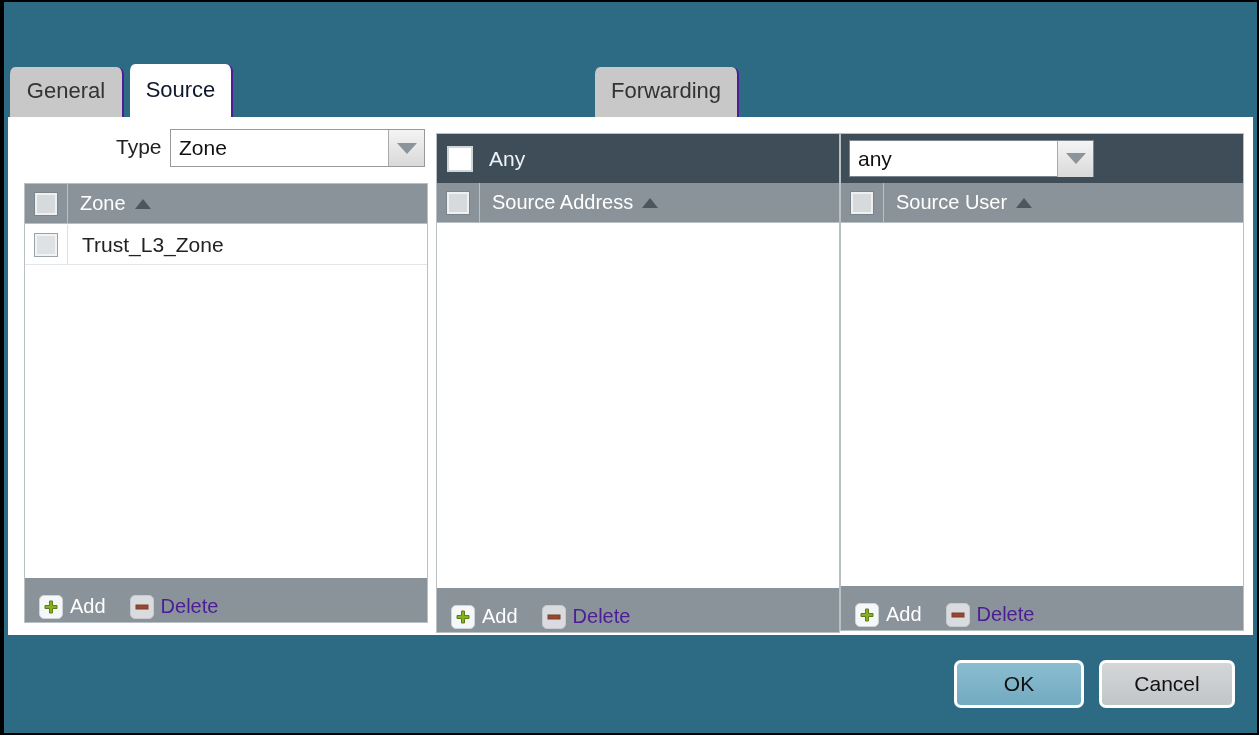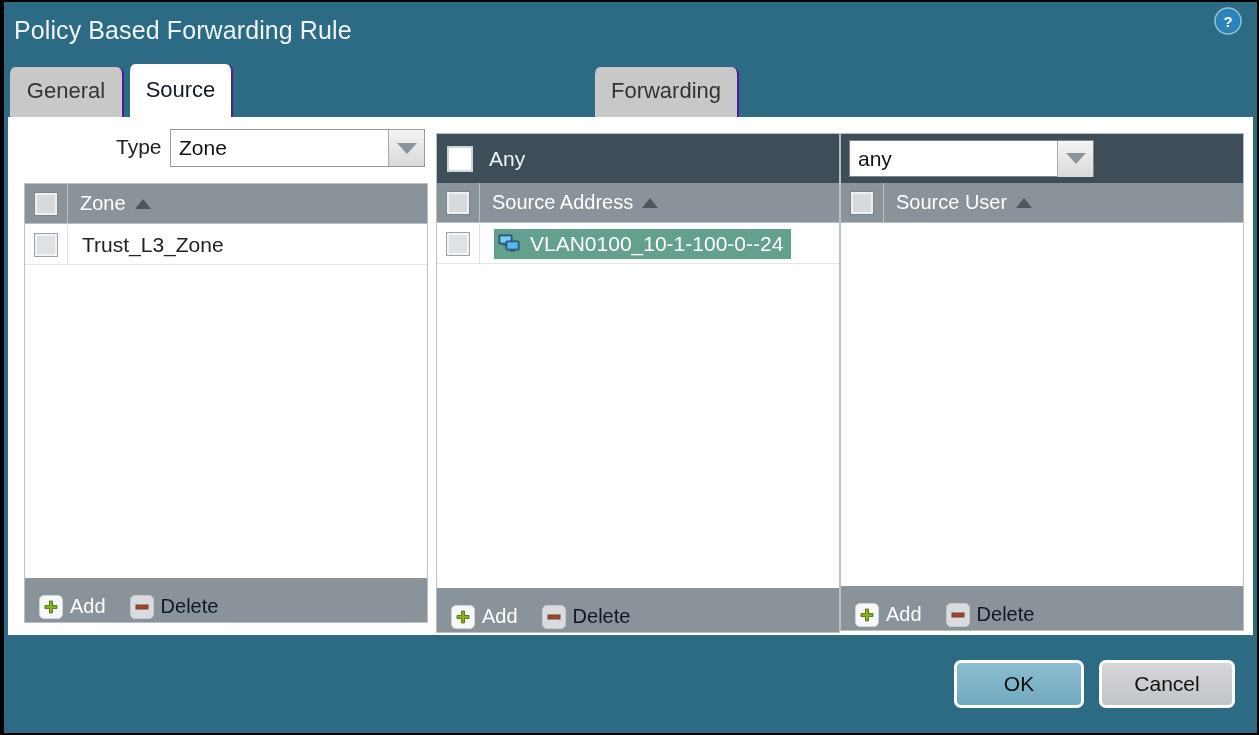--- a/index.html
+++ b/index.html
@@ -198,21 +198,21 @@
     position: absolute; left: 0; bottom: 0;
     width: 100%; height: 44px;
     background: #8a939a;
     display: flex; align-items: center;
   }
   .fbtn {
     display: flex; align-items: center; gap: 7px;
     margin-left: 14px;
     font-size: 20px; color: #fff; margin-top: 13px;
   }
-  .fbtn.disabled { color: #0f172a; margin-left: 24px; }
+  .fbtn.disabled { color: #4c1d95; margin-left: 24px; }
   .plus-ic, .minus-ic {
     width: 24px; height: 24px;
     border-radius: 5px;
     display: flex; align-items: center; justify-content: center;
   }
   .plus-ic { background: #f6f7f8; border: 1px solid #cfd4d8; }
   .minus-ic { background: #e7e8ea; border: 1px solid #cfd4d8; opacity: .85; }
   .plus-ic svg, .minus-ic svg { display: block; }
   
   .negate {
@@ -240,30 +240,20 @@
     cursor: pointer;
   }
   #ok-btn     { right: 173px; background: linear-gradient(#8bbdd0, #72aac1); }
   #cancel-btn { right: 22px;  background: linear-gradient(#d4d6d8, #c2c5c8); width: 136px; }
 </style>
 </head>
 <body>
 
 <div class="dialog">
 
-  <div class="titlebar">
-    <div class="title-text">Policy Based Forwarding Rule</div>
-    <div class="help-icon">
-      <svg width="28" height="28" viewBox="0 0 28 28">
-        <circle cx="14" cy="14" r="13" fill="#2f7fb0" stroke="#8fc4de" stroke-width="1.5"></circle>
-        <circle cx="14" cy="14" r="10" fill="#2b84bb"></circle>
-        <text x="14" y="20" font-size="15" font-family="Liberation Sans, sans-serif" fill="#ffffff" text-anchor="middle" font-weight="bold">?</text>
-      </svg>
-    </div>
-  </div>
 
   <div class="tabrow">
     <div class="tab" id="tab0">General</div>
     <div class="tab active" id="tab1">Source</div>
     <div class="tab" id="tab3">Forwarding</div>
   </div>
 
   <div class="content">
 
     <div class="type-label">Type</div>
@@ -316,39 +306,20 @@
         <div class="lbl">Any</div>
       </div>
       <div class="col-head" style="top:49px">
         <div class="cb"></div>
         <div class="sep"></div>
         <div class="lbl">
           <span>Source Address</span>
           <span class="sort-up"></span>
         </div>
       </div>
-      <div class="rows" style="top:90px">
-        <div class="row">
-          <div class="cb"></div>
-          <div class="sep"></div>
-          <div class="cell selected">
-            <span class="net-icon">
-              <svg width="24" height="20" viewBox="0 0 24 20">
-                <rect x="1" y="1" width="13" height="9" rx="1" fill="#2f6f9c" stroke="#1d4a6c" stroke-width="1"></rect>
-                <rect x="2.4" y="2.4" width="10.2" height="6.2" fill="#7fc9ef"></rect>
-                <rect x="5" y="10.2" width="5" height="1.6" fill="#35627f"></rect>
-                <rect x="8" y="7" width="13" height="9" rx="1" fill="#2f6f9c" stroke="#1d4a6c" stroke-width="1"></rect>
-                <rect x="9.4" y="8.4" width="10.2" height="6.2" fill="#5bb7e8"></rect>
-                <rect x="12" y="16.2" width="5" height="1.6" fill="#35627f"></rect>
-              </svg>
-            </span>
-            <span>VLAN0100_10-1-100-0--24</span>
-          </div>
-        </div>
-      </div>
       <div class="footer">
         <div class="fbtn">
           <span class="plus-ic">
             <svg width="16" height="16" viewBox="0 0 16 16">
                 <path d="M6.5 2h3v4.5H14v3H9.5V14h-3V9.5H2v-3h4.5z" fill="#87b023" stroke="#5d7d17" stroke-width="1"></path>
               </svg>
           </span>
           <span>Add</span>
         </div>
         <div class="fbtn disabled">

